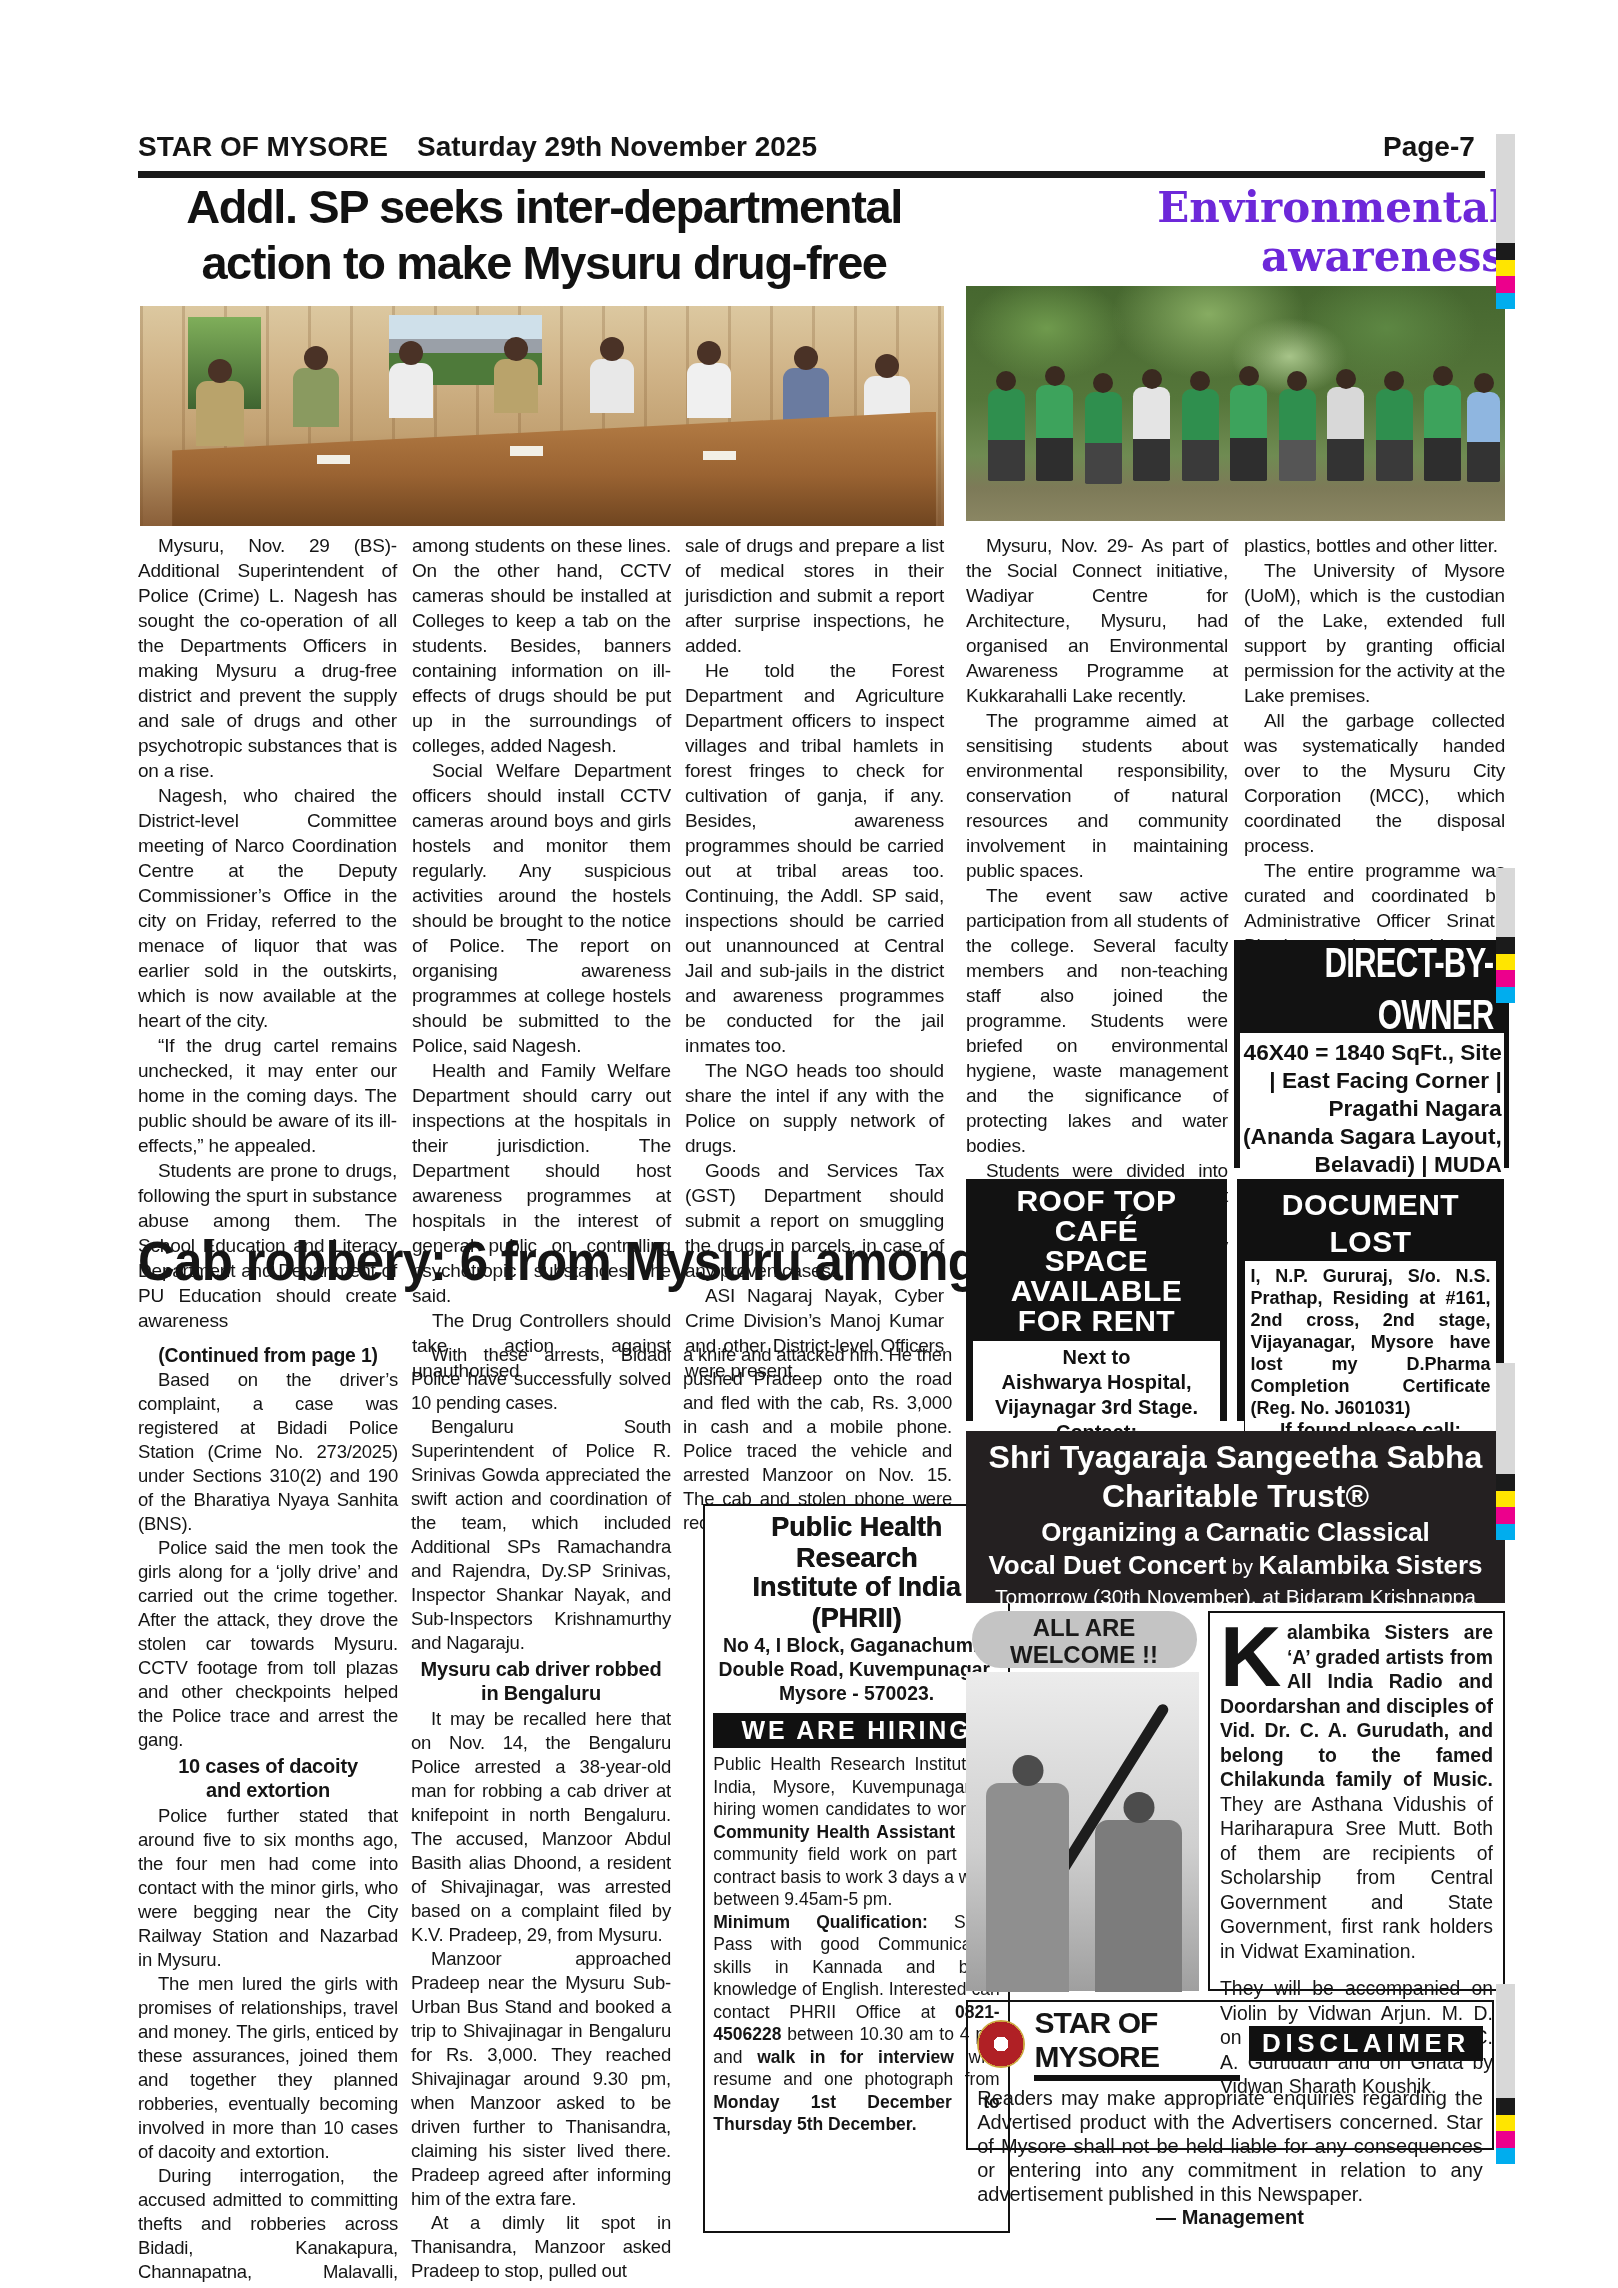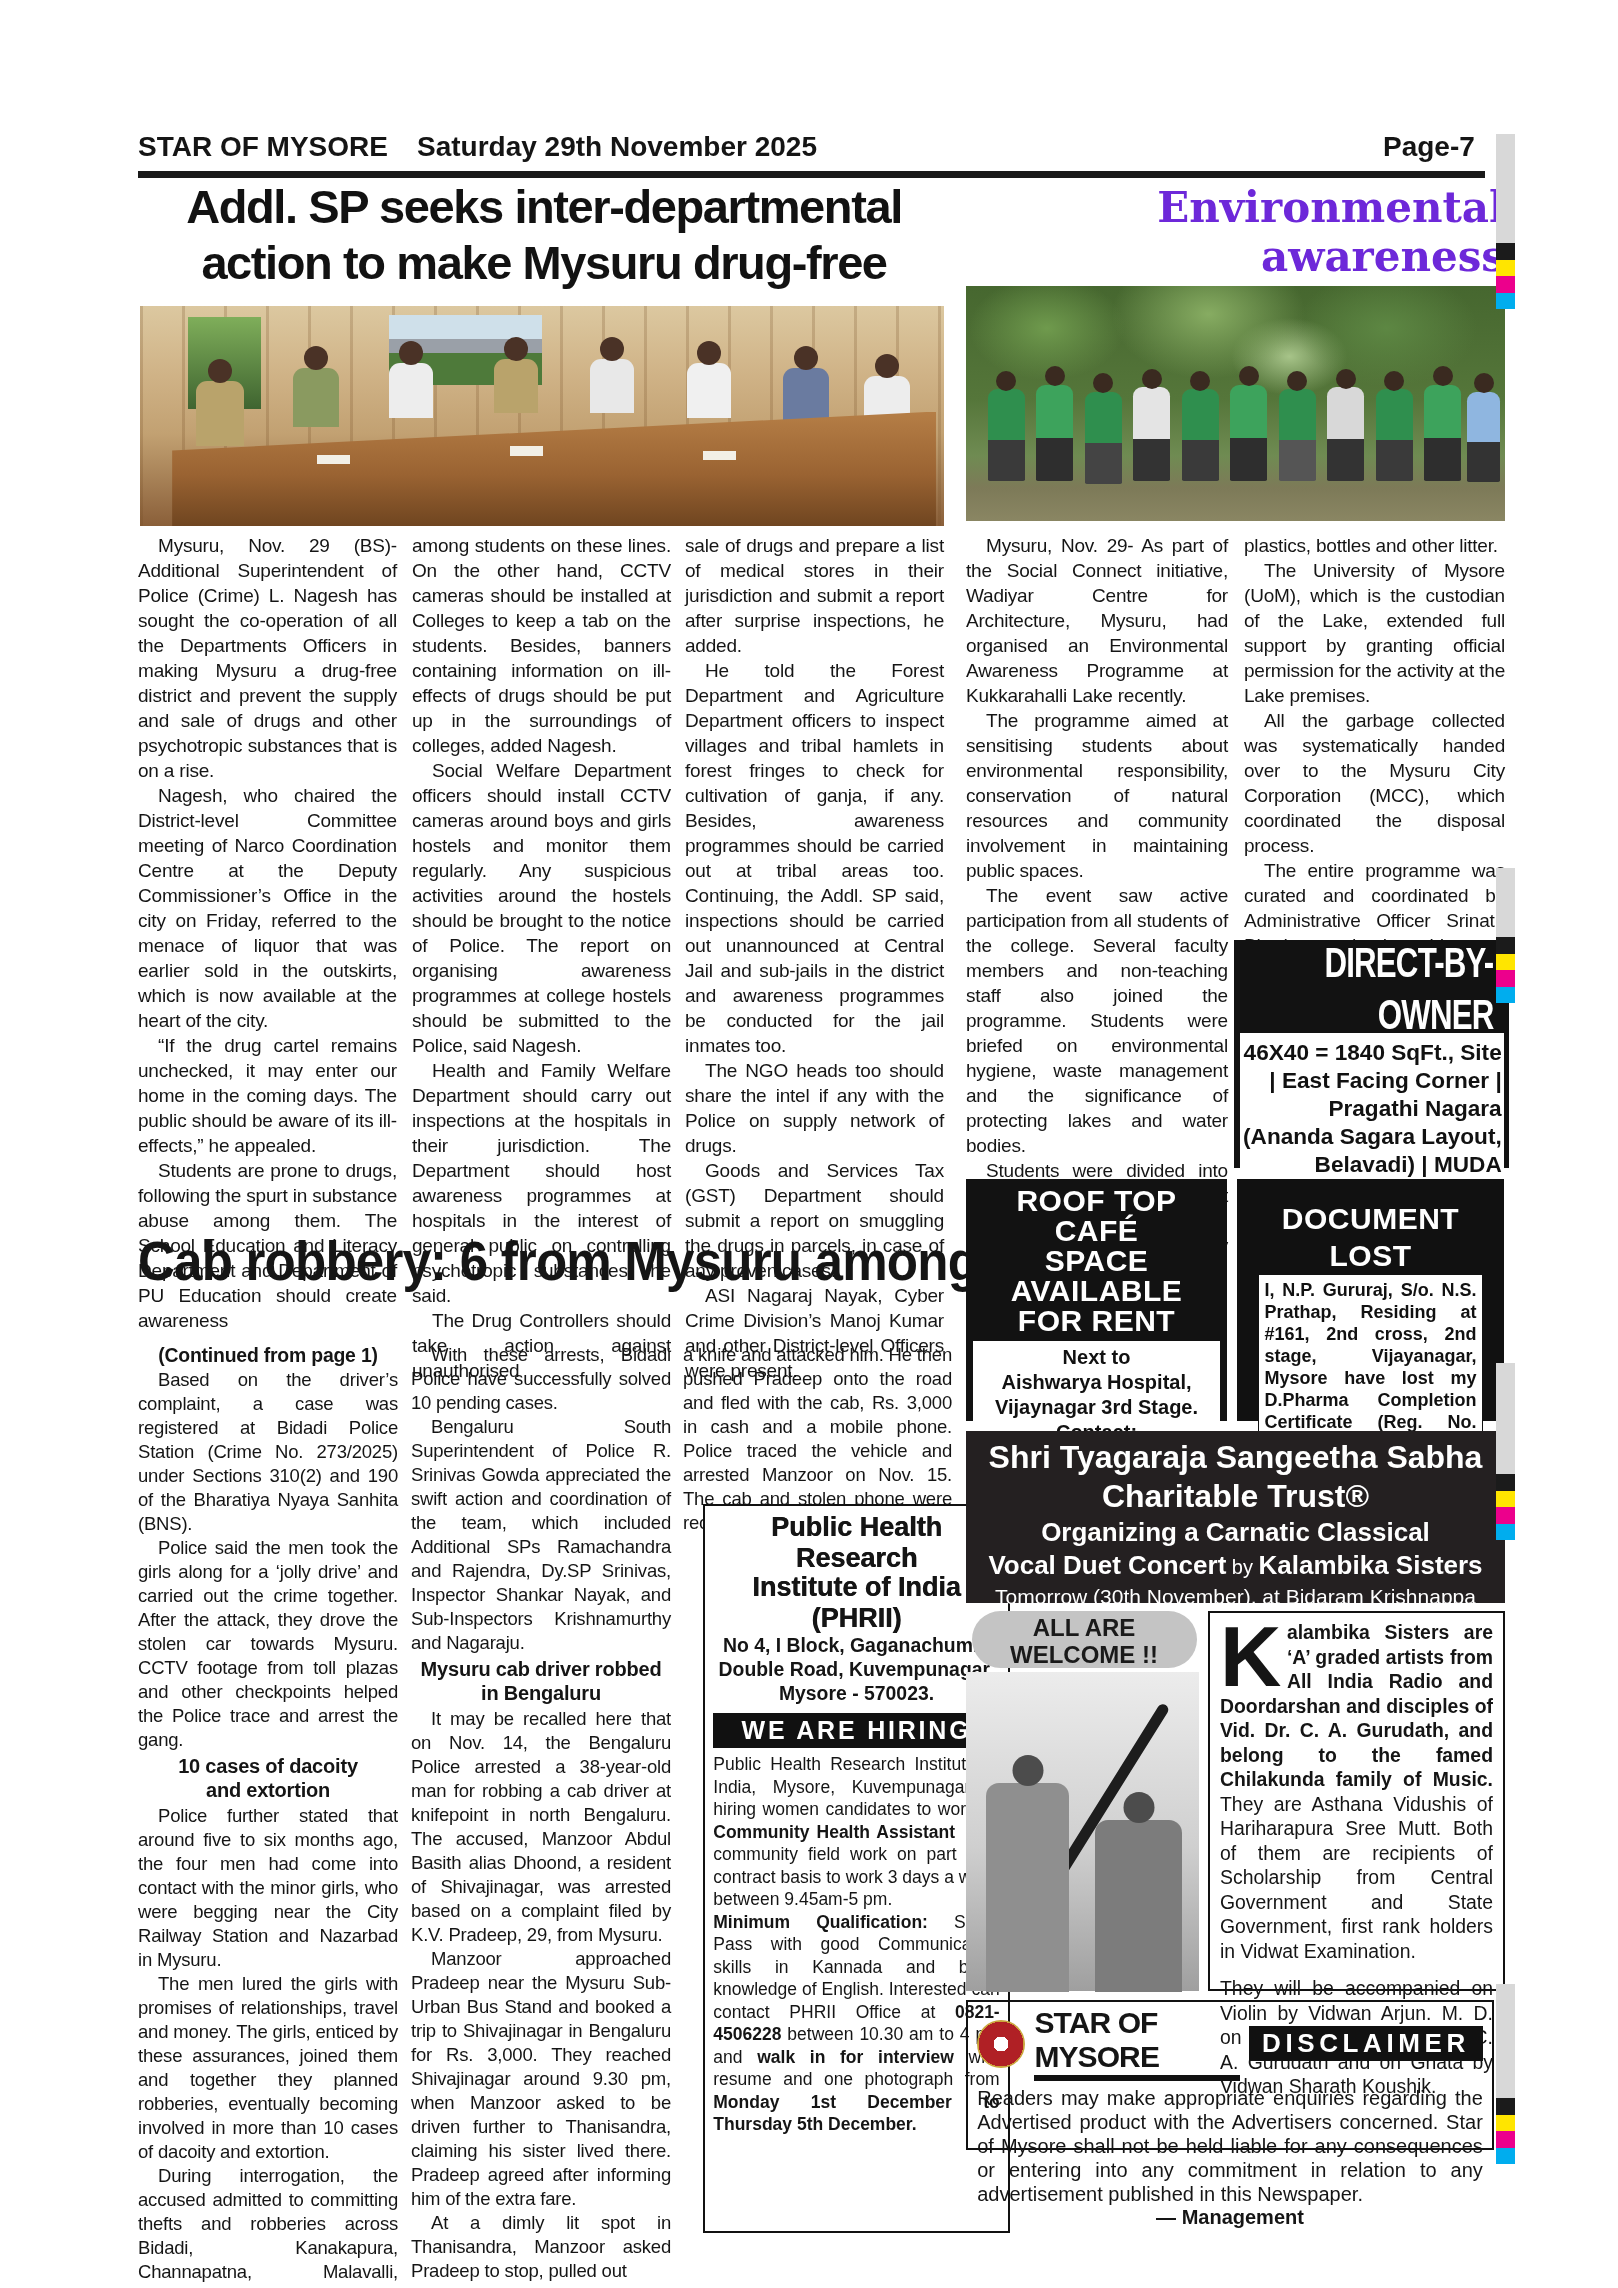--- a/index.html
+++ b/index.html
@@ -74,21 +74,21 @@
     padding:5.5px 1.8px;margin-top:3.7px;}
   #ad-owner .phone{font-weight:bold;font-size:40px;line-height:48px;letter-spacing:0.9px;}
 
   #ad-roof{left:966px;top:1179px;width:261px;height:242px;padding:7.4px;box-sizing:border-box;}
   #ad-roof .ttl{font-weight:bold;font-size:30px;line-height:30px;letter-spacing:0.5px;}
   #ad-roof .inner{background:#fff;color:#111;font-weight:bold;font-size:20px;line-height:25px;
     margin-top:4.6px;padding:3.7px 0;}
   #ad-roof .phone{font-weight:bold;font-size:39px;line-height:48px;}
 
   #ad-doc{left:1237px;top:1179px;width:267px;height:242px;background:#111;box-sizing:border-box;
-    padding:21px;text-align:center;}
+    padding:7px;text-align:center;}
   #ad-doc .ttl{color:#fff;font-weight:bold;font-size:30px;line-height:37px;letter-spacing:0.5px;}
   #ad-doc .inner{background:#fff;color:#111;border:1.8px solid #111;text-align:justify;
     font-weight:bold;font-size:18px;line-height:22px;padding:3.7px 5.5px;}
   #ad-doc .call{text-align:center;font-size:19.4px;}
   #ad-doc .phone{text-align:center;font-size:31px;line-height:35px;letter-spacing:1.8px;}
 
   #ad-concert{left:966px;top:1431px;width:539px;height:172px;background:#242021;
     box-sizing:border-box;padding-top:7.4px;}
   #ad-concert .l1{font-weight:bold;font-size:32px;line-height:39px;}
   #ad-concert .l3{font-weight:bold;font-size:26px;line-height:33px;}

